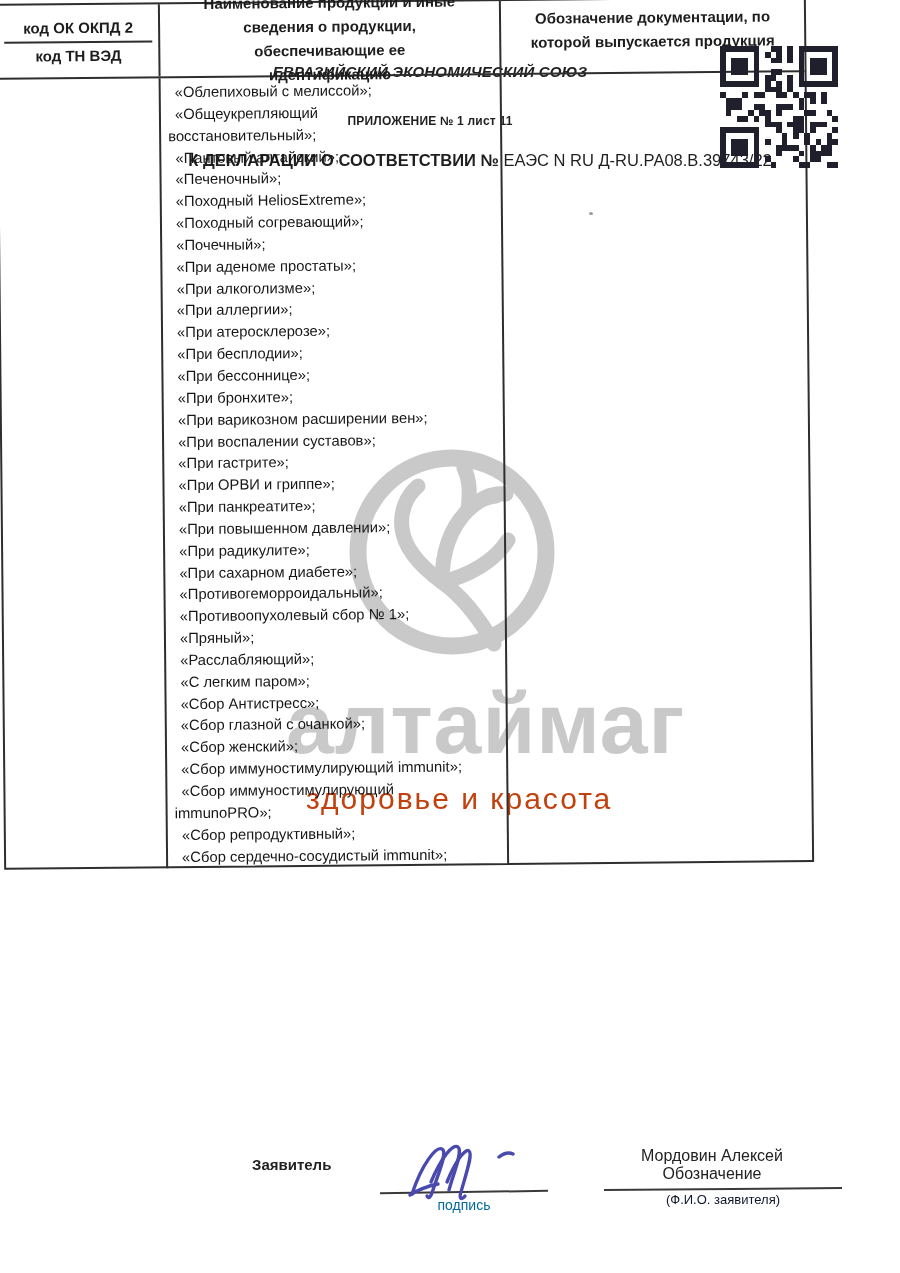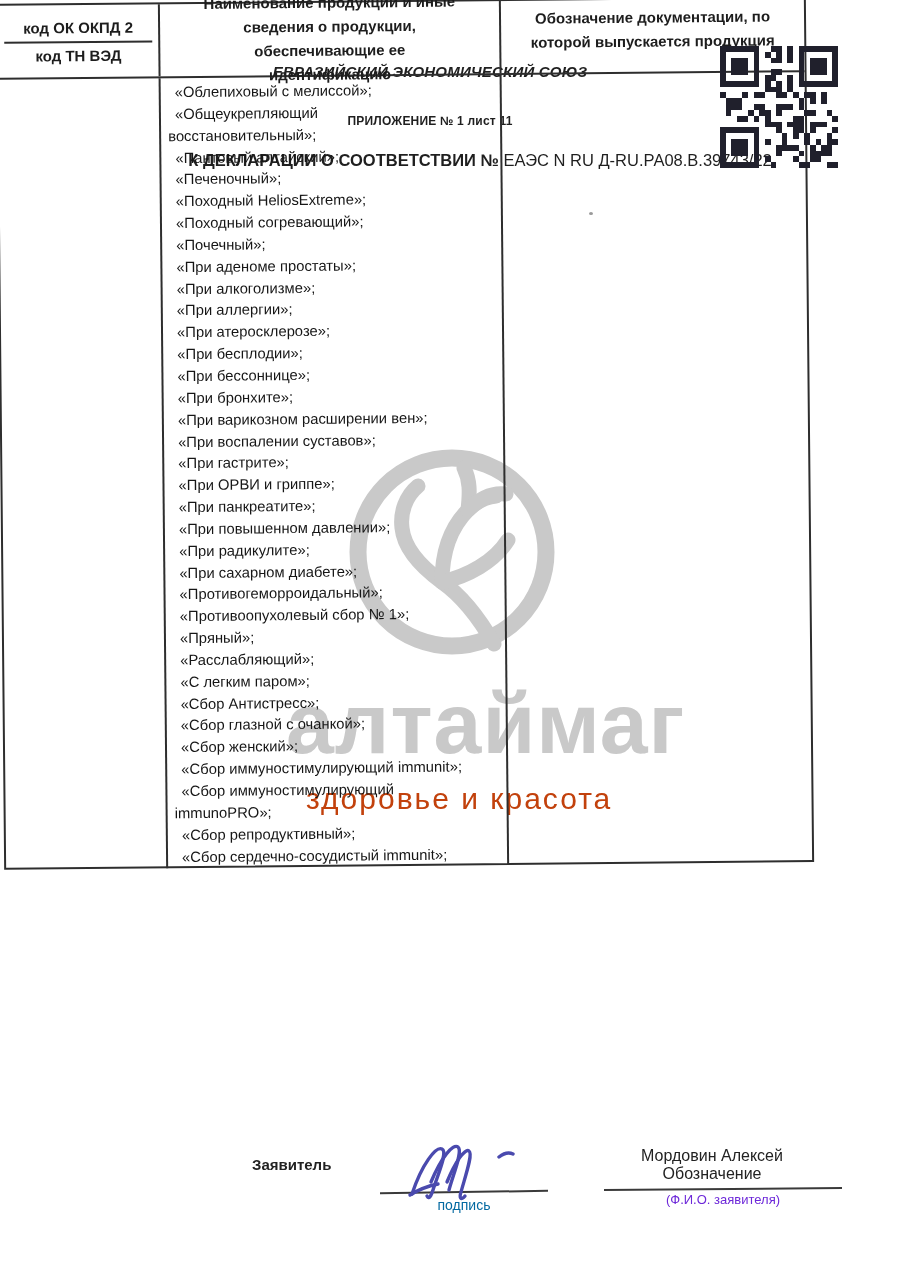--- a/index.html
+++ b/index.html
@@ -58,21 +58,21 @@
   #sig-svg{left:404px;top:1138px;width:120px;height:64px;z-index:2;}
   #sig-line{left:380px;top:1191px;width:168px;border-top:2px solid #3a3a3a;
             transform:rotate(-0.8deg);}
   #sig-caption{left:380px;top:1197px;width:168px;text-align:center;
                font-size:14px;color:#0369a1;}
   #fio-block{left:602px;top:1147px;width:220px;text-align:center;
              font-size:16px;line-height:18px;color:#222;}
   #fio-line{left:604px;top:1188px;width:238px;border-top:2px solid #3a3a3a;
             transform:rotate(-0.5deg);}
   #fio-caption{left:604px;top:1192px;width:238px;text-align:center;
-               font-size:13px;color:#6d28d9;}
+               font-size:13px;color:#0f172a;}
 
   .dot-artifact{left:589px;top:212px;width:4px;height:3px;background:#9a9a9a;
                 border-radius:50%;}
 </style>
 </head>
 <body>
 
 <svg id="wm-logo" class="abs wm" viewBox="0 0 216 216" fill="none">
   <circle cx="108" cy="108" r="94" stroke="#c9c9c9" stroke-width="17"></circle>
   <g stroke="#c9c9c9" stroke-width="15" stroke-linecap="round">

